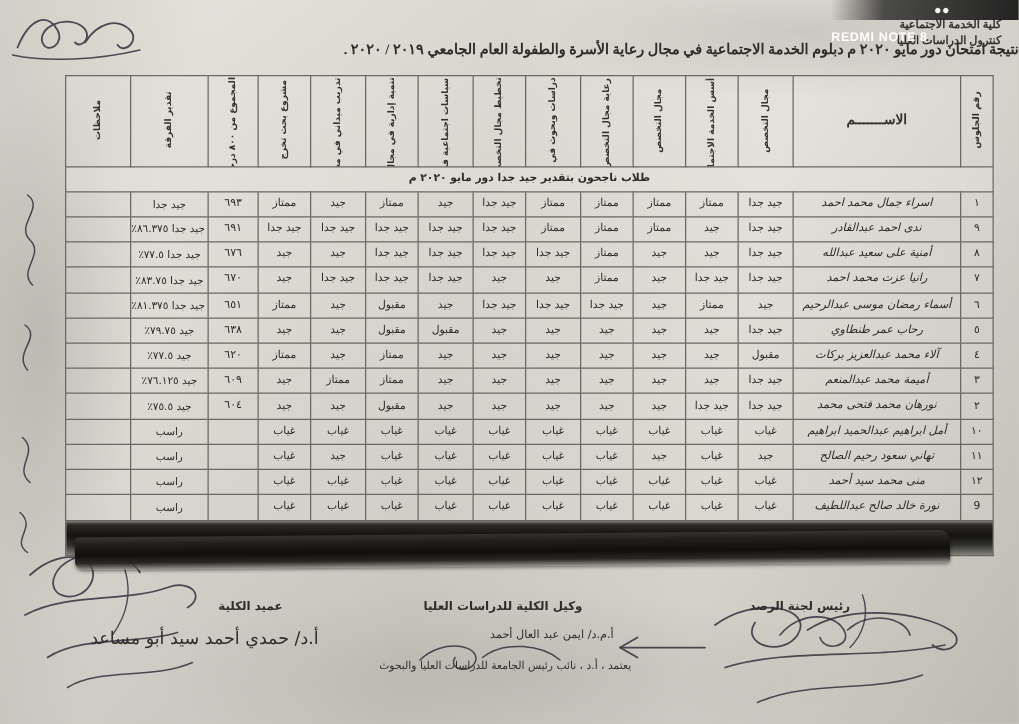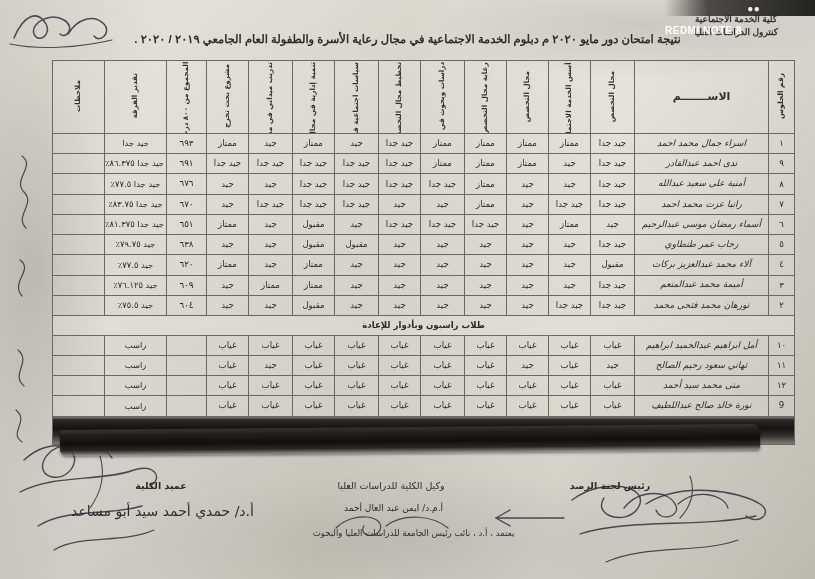--- a/index.html
+++ b/index.html
@@ -28,22 +28,22 @@
     color:#fff;font-size:10px;letter-spacing:.5px;
     font-family:"Liberation Sans", sans-serif;
     background:linear-gradient(90deg, rgba(40,40,40,0) 0%, rgba(30,30,30,.75) 28%, rgba(20,20,20,.92) 100%);
     z-index:60;
   }
   #statusbar .bdg{font-weight:700;font-size:10px;margin-top:44px;}
   #statusbar .ic{font-size:10px;opacity:.95;}
 
   
   .hdr{
-    position:absolute;text-align:center;color:#33312e;
-    font-family:Liberation Sans, sans-serif;
+    position:absolute;color:#33312e;
+    font-family:Liberation Serif, serif;
   }
   #fac1{right:14px;top:14px;width:130px;font-size:9px;font-weight:700;}
   #fac2{right:14px;top:27px;width:130px;font-size:9px;font-weight:700;}
   #title{left:0;right:0;top:32px;font-size:11.5px;font-weight:700;color:#2e2c29;}
 
   
   #tbl{
     position:absolute;left:52px;top:60px;width:712px;height:385px;
     border-collapse:collapse;
     table-layout:fixed;
@@ -67,21 +67,21 @@
     color:#33312e;
   }
   .vert{
     writing-mode:vertical-rl;
     transform:rotate(180deg);
     display:inline-block;
     max-height:68px;
     font-size:7.2px;
     line-height:1.15;
   }
-  .h-name{font-size:11px;font-weight:700;letter-spacing:4px;}
+  .h-name{font-size:11px;font-weight:700;letter-spacing:4px;font-family:Liberation Serif, serif;}
   .h-no{font-size:7.4px;}
   tbody td{height:15.4px;}
   .grp td{
     height:15px;font-size:8.6px;font-weight:700;background:rgba(230,228,220,.35);
   }
   .nm{text-align:right;padding-right:8px;font-size:9px;font-style:italic;}
   .num{font-size:8.6px;}
   .tot{font-size:8.8px;letter-spacing:.3px;}
   .pct{font-size:8.4px;}
   
@@ -93,26 +93,26 @@
   #redact-overlay{
     position:absolute;left:60px;top:427px;width:700px;height:26px;
     background:linear-gradient(180deg,rgba(80,78,72,.5) 0%, #231f1d 20%, #100f0e 55%, #2a2825 80%, rgba(110,107,100,.6) 100%);
     border-radius:2px 8px 3px 6px;
     transform:rotate(-0.5deg);
     z-index:20;
     box-shadow:0 1px 3px rgba(0,0,0,.5);
   }
 
   
-  .foot{position:absolute;color:#2f2d2a;font-size:9px;text-align:center;}
+  .foot{position:absolute;color:#2f2d2a;font-size:9px;text-align:right;}
   #f-dean-l{left:96px;top:480px;width:130px;font-weight:700;font-size:9.5px;}
   #f-dean-n{left:70px;top:503px;width:185px;font-size:14px;}
-  #f-vice-l{left:316px;top:480px;width:150px;font-weight:400;font-size:9.5px;}
+  #f-vice-l{left:316px;top:480px;width:150px;font-weight:700;font-size:9.5px;}
   #f-vice-n{left:296px;top:503px;width:195px;font-size:9px;}
-  #f-vice-2{left:290px;top:528px;width:215px;font-size:8.6px;margin-left:16px;}
+  #f-vice-2{left:290px;top:528px;width:215px;font-size:8.6px;}
   #f-chair-l{left:540px;top:480px;width:140px;font-weight:700;font-size:9.5px;}
 
   
   .ink{position:absolute;color:#2a2a33;pointer-events:none;
        font-family:"DejaVu Serif", serif;opacity:.82;}
   .ink svg{display:block;overflow:visible;}
   .ink path{fill:none;stroke:#2c2b38;stroke-linecap:round;stroke-linejoin:round;}
 </style>
 </head>
 <body>
@@ -163,20 +163,23 @@
       <th><span class="vert">سياسات اجتماعية في مجال التخصص</span></th>
       <th><span class="vert">تنمية إدارية في مجال التخصص</span></th>
       <th><span class="vert">تدريب ميداني في مجال التخصص</span></th>
       <th><span class="vert">مشروع بحث تخرج</span></th>
       <th><span class="vert">المجموع من ٨٠٠ درجة</span></th>
       <th><span class="vert">تقدير الفرقة</span></th>
       <th><span class="vert">ملاحظات</span></th>
     </tr>
   </thead>
   <tbody id="tbody">
+      <tr class="grp">
+        <td colspan="15">طلاب ناجحون بتقدير جيد جدا دور مايو ٢٠٢٠ م</td>
+      </tr>
       <tr>
         <td class="num">١</td>
         <td class="nm">اسراء جمال محمد احمد</td>
         <td class="num">جيد جدا</td>
         <td class="num">ممتاز</td>
         <td class="num">ممتاز</td>
         <td class="num">ممتاز</td>
         <td class="num">ممتاز</td>
         <td class="num">جيد جدا</td>
         <td class="num">جيد</td>
@@ -315,23 +318,20 @@
         <td class="num">جيد</td>
         <td class="num">جيد</td>
         <td class="num">جيد</td>
         <td class="num">جيد</td>
         <td class="num">مقبول</td>
         <td class="num">جيد</td>
         <td class="num">جيد</td>
         <td class="tot">٦٠٤</td>
         <td class="pct">جيد ٧٥.٥٪</td>
         <td class="num"></td>
-      </tr>
-      <tr class="grp">
-        <td colspan="15">طلاب راسبون وبأدوار للإعادة</td>
       </tr>
       <tr>
         <td class="num">١٠</td>
         <td class="nm">أمل ابراهيم عبدالحميد ابراهيم</td>
         <td class="num">غياب</td>
         <td class="num">غياب</td>
         <td class="num">غياب</td>
         <td class="num">غياب</td>
         <td class="num">غياب</td>
         <td class="num">غياب</td>

